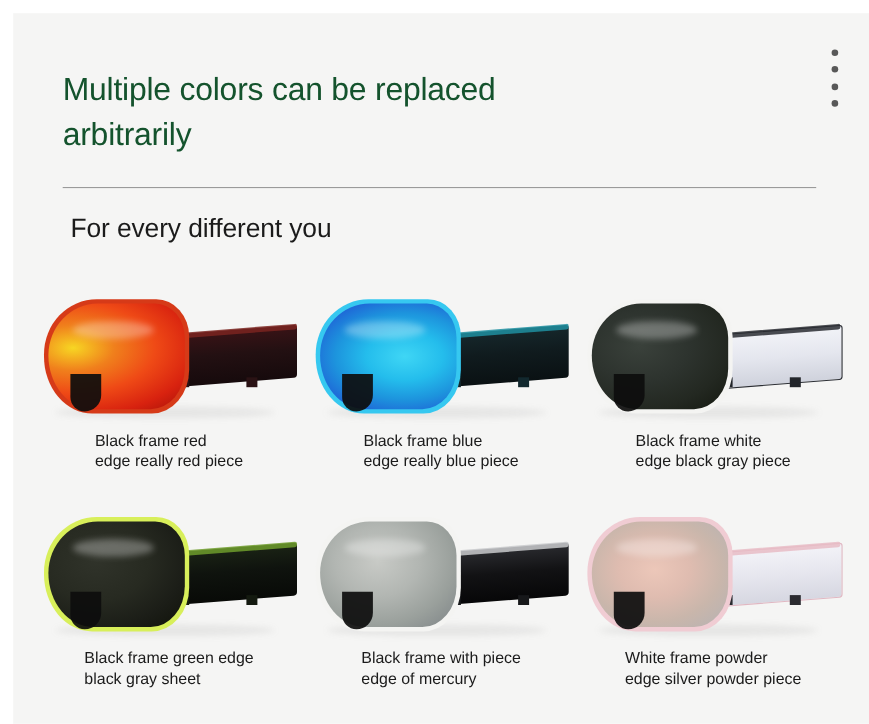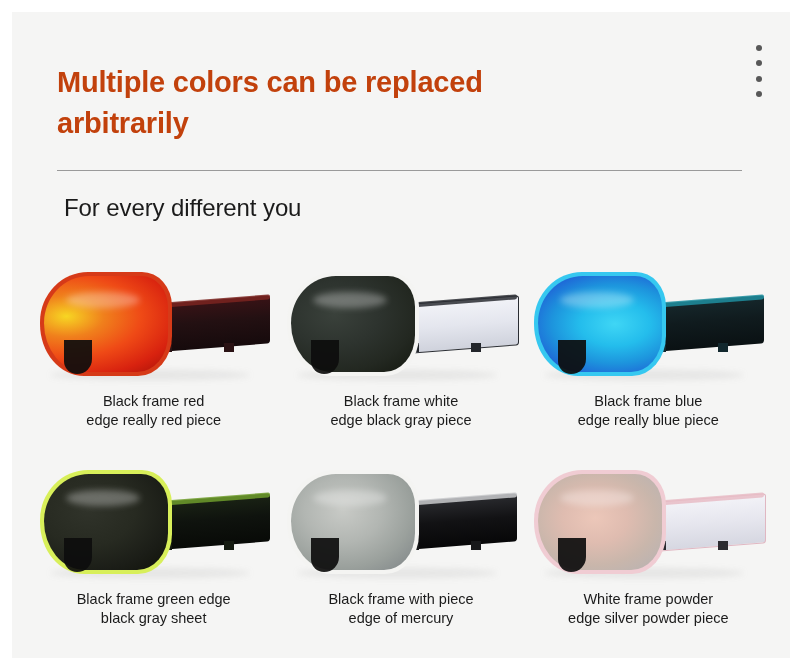--- a/index.html
+++ b/index.html
@@ -25,22 +25,22 @@
   
   .header {
     position: absolute;
     left: 45px;
     top: 50px;
     width: 700px;
   }
   .title {
     font-size: 29px;
     line-height: 41px;
-    color: #c2410c;
-    font-weight: 700;
+    color: #14532d;
+    font-weight: 400;
     letter-spacing: -0.2px;
     width: 470px;
     margin: 0;
   }
   .kebab-menu {
     position: absolute;
     right: 23px;
     top: 33px;
     width: 16px;
     height: 52px;
@@ -93,21 +93,20 @@
     align-items: center;
   }
   .product-img {
     position: relative;
     width: 232px;
     height: 118px;
     margin-top: 2px;
   }
   .caption {
     margin-top: 8px;
-    text-align: center;
     font-size: 14.5px;
     line-height: 19px;
     color: #1b1b1b;
     font-weight: 500;
     white-space: pre-line;
   }
 
   
   .goggle {
     position: absolute;
@@ -224,56 +223,56 @@
         </div>
       </div>
       <div class="caption">Black frame red
 edge really red piece</div>
     </div>
 
     <div class="cell">
       <div class="product-img">
         <div class="goggle">
           <div class="shadow"></div>
+          <div class="strap" style="background:linear-gradient(180deg,#16282c 0%,#101b1e 45%,#0a1113 100%);"></div>
+          <div class="strap-top" style="background:#1e8fa0;"></div>
+          <div class="clip c1" style="background:#12282e;"></div>
+          <div class="clip c2" style="background:#12282e;"></div>
+          <div class="frame" style="background:#36c8f0;"></div>
+          <div class="lens" style="background:radial-gradient(ellipse at 62% 50%, #3fd6f5 0%, #24bdec 32%, #1d94dd 58%, #1f5fd6 84%, #1a3fb8 100%);"></div>
+          <div class="glare"></div>
+          <div class="nose"></div>
+        </div>
+      </div>
+      <div class="caption">Black frame blue
+edge really blue piece</div>
+    </div>
+
+    <div class="cell">
+      <div class="product-img">
+        <div class="goggle">
+          <div class="shadow"></div>
           <div class="strap" style="background:linear-gradient(180deg,#f2f3f8 0%,#e4e6ee 50%,#cfd2dc 100%);border:1px solid #2a2d33;"></div>
           <div class="strap-top" style="background:#2a2d33;"></div>
           <div class="clip c1" style="background:#23262b;"></div>
           <div class="clip c2" style="background:#23262b;"></div>
           <div class="frame" style="background:#f4f4f2;"></div>
           <div class="lens" style="background:radial-gradient(ellipse at 35% 40%, #3a413b 0%, #2d332e 40%, #232821 70%, #14180f 100%);"></div>
           <div class="glare"></div>
           <div class="nose"></div>
         </div>
       </div>
       <div class="caption">Black frame white
 edge black gray piece</div>
     </div>
 
     <div class="cell">
       <div class="product-img">
         <div class="goggle">
           <div class="shadow"></div>
-          <div class="strap" style="background:linear-gradient(180deg,#16282c 0%,#101b1e 45%,#0a1113 100%);"></div>
-          <div class="strap-top" style="background:#1e8fa0;"></div>
-          <div class="clip c1" style="background:#12282e;"></div>
-          <div class="clip c2" style="background:#12282e;"></div>
-          <div class="frame" style="background:#36c8f0;"></div>
-          <div class="lens" style="background:radial-gradient(ellipse at 62% 50%, #3fd6f5 0%, #24bdec 32%, #1d94dd 58%, #1f5fd6 84%, #1a3fb8 100%);"></div>
-          <div class="glare"></div>
-          <div class="nose"></div>
-        </div>
-      </div>
-      <div class="caption">Black frame blue
-edge really blue piece</div>
-    </div>
-
-    <div class="cell">
-      <div class="product-img">
-        <div class="goggle">
-          <div class="shadow"></div>
           <div class="strap" style="background:linear-gradient(180deg,#1b2415 0%,#0f130e 45%,#080a07 100%);"></div>
           <div class="strap-top" style="background:#6f9c2c;"></div>
           <div class="clip c1" style="background:#141a10;"></div>
           <div class="clip c2" style="background:#141a10;"></div>
           <div class="frame" style="background:#d8ef5a;"></div>
           <div class="lens" style="background:radial-gradient(ellipse at 35% 38%, #30332a 0%, #272a21 42%, #1b1d17 72%, #101209 100%);"></div>
           <div class="glare"></div>
           <div class="nose"></div>
         </div>
       </div>

